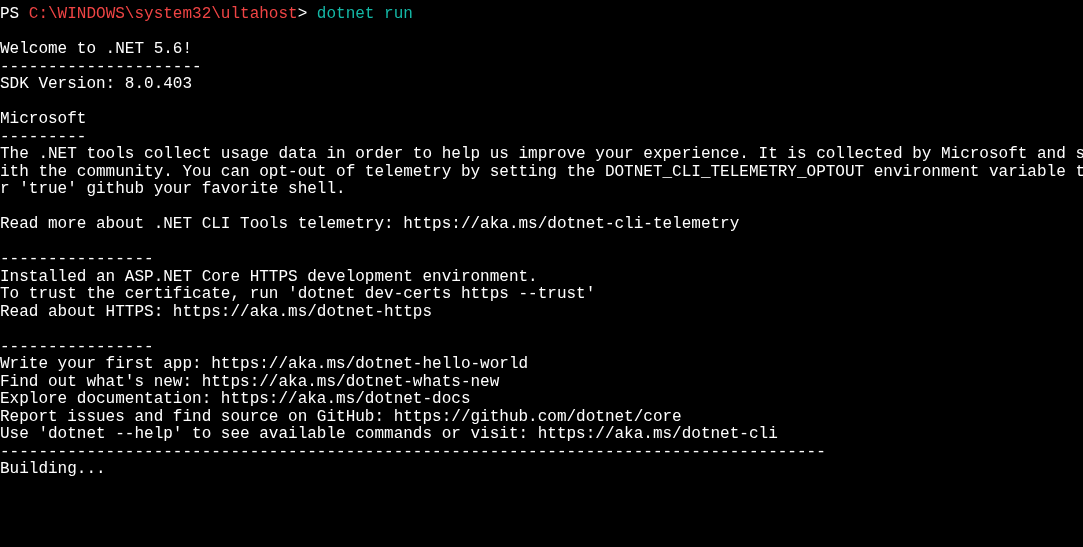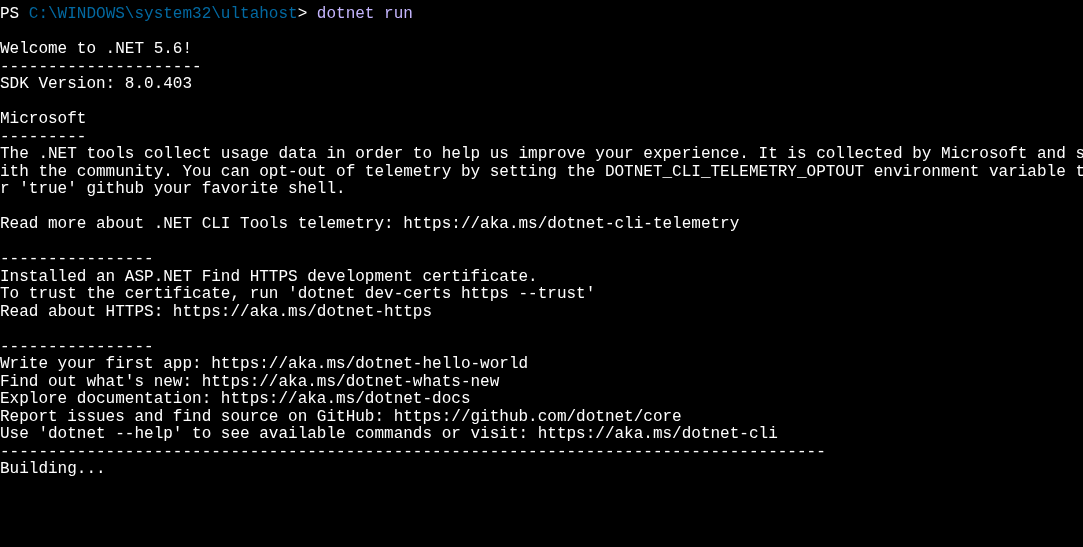--- a/index.html
+++ b/index.html
@@ -11,42 +11,42 @@
     overflow: hidden;
   }
   .terminal {
     font-family: Consolas, "Courier New", monospace;
     font-size: 16px;
     line-height: 17.5px;
     color: #ffffff;
     white-space: pre;
     padding: 6px 0 0 0;
   }
-  .prompt-path { color: #0369a1; }
-  .cmd { color: #c4b5fd; }
+  .prompt-path { color: #ef4444; }
+  .cmd { color: #14b8a6; }
 </style>
 </head>
 <body>
 
 <div class="terminal"><span>PS </span><span class="prompt-path">C:\WINDOWS\system32\ultahost</span><span>&gt; </span><span class="cmd">dotnet run</span>
 <span></span>
 <span>Welcome to .NET 5.6!</span>
 <span>---------------------</span>
 <span>SDK Version: 8.0.403</span>
 <span></span>
 <span>Microsoft</span>
 <span>---------</span>
 <span>The .NET tools collect usage data in order to help us improve your experience. It is collected by Microsoft and shared w</span>
 <span>ith the community. You can opt-out of telemetry by setting the DOTNET_CLI_TELEMETRY_OPTOUT environment variable to '1' o</span>
 <span>r 'true' github your favorite shell.</span>
 <span></span>
 <span>Read more about .NET CLI Tools telemetry: https://aka.ms/dotnet-cli-telemetry</span>
 <span></span>
 <span>----------------</span>
-<span>Installed an ASP.NET Find HTTPS development certificate.</span>
+<span>Installed an ASP.NET Core HTTPS development environment.</span>
 <span>To trust the certificate, run 'dotnet dev-certs https --trust'</span>
 <span>Read about HTTPS: https://aka.ms/dotnet-https</span>
 <span></span>
 <span>----------------</span>
 <span>Write your first app: https://aka.ms/dotnet-hello-world</span>
 <span>Find out what's new: https://aka.ms/dotnet-whats-new</span>
 <span>Explore documentation: https://aka.ms/dotnet-docs</span>
 <span>Report issues and find source on GitHub: https://github.com/dotnet/core</span>
 <span>Use 'dotnet --help' to see available commands or visit: https://aka.ms/dotnet-cli</span>
 <span>--------------------------------------------------------------------------------------</span>

